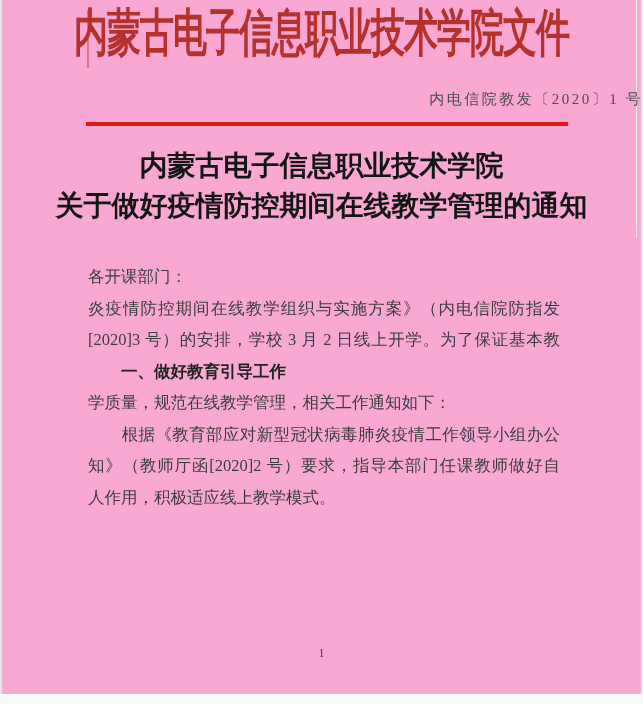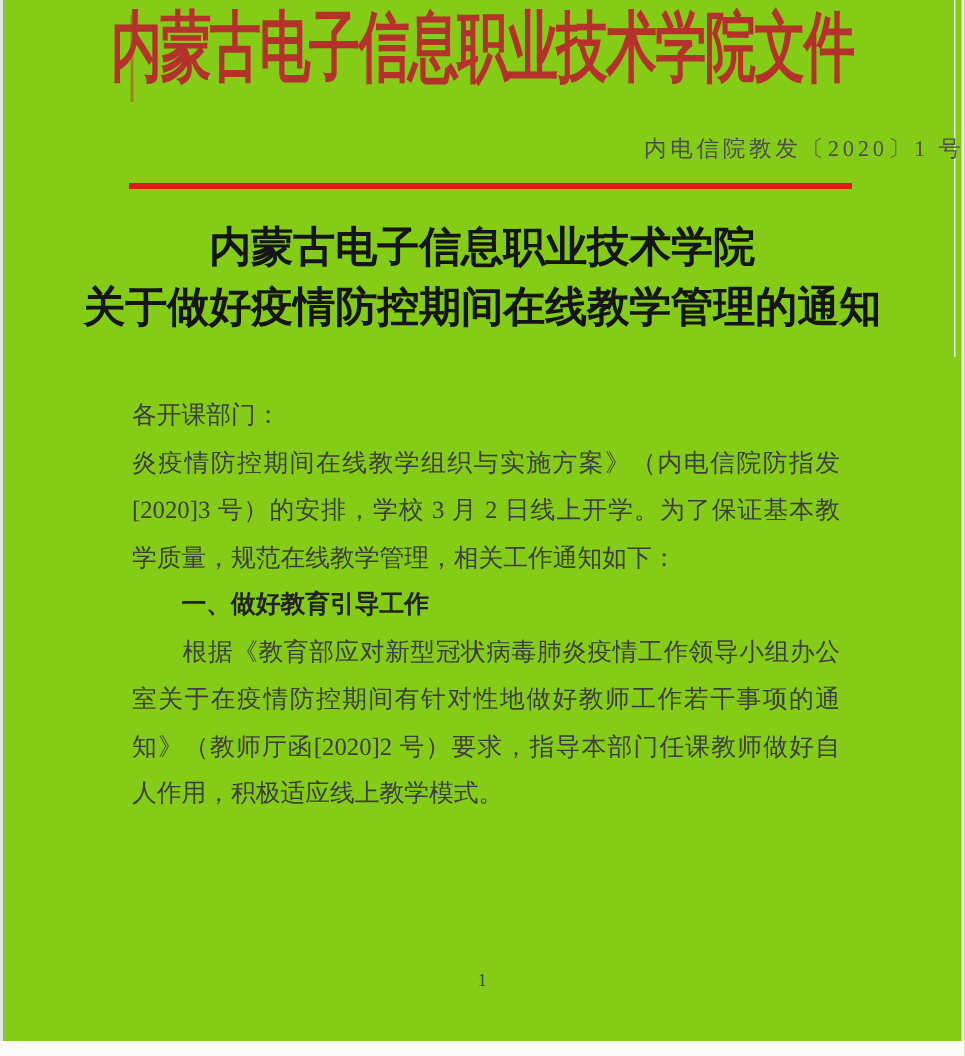--- a/index.html
+++ b/index.html
@@ -5,21 +5,21 @@
   html,body{margin:0;padding:0;}
   body{
     width:643px;height:704px;
     background:#ffffff;
     font-family:"Liberation Serif","DejaVu Serif",serif;
     position:relative;
     overflow:hidden;
   }
   .page{
     position:absolute;inset:0;
-    background:#84cc16;
+    background:#f9a8d4;
   }
   
   .edge-left{position:absolute;left:0;top:0;bottom:0;width:2px;background:#e6e6e6;}
   .edge-right{position:absolute;right:0;top:0;bottom:0;width:2px;background:#f0f0f0;}
   .bottom-strip{position:absolute;left:0;right:0;bottom:0;height:10px;background:#fafafa;}
   .artifact-right-line{position:absolute;left:636px;top:0;width:1px;height:238px;background:#ededed;}
   .artifact-header-tick{position:absolute;left:87px;top:10px;width:2px;height:58px;opacity:.45;}
 
   
   .org-title{
@@ -94,23 +94,22 @@
 
   <div class="doc-title" style="color: rgb(21, 21, 21);">
     <div>内蒙古电子信息职业技术学院</div>
     <div>关于做好疫情防控期间在线教学管理的通知</div>
   </div>
 
   <div class="body-text" style="color: rgb(61, 61, 61);">
       <div class="body-line">各开课部门：</div>
       <div class="body-line justify">炎疫情防控期间在线教学组织与实施方案》（内电信院防指发</div>
       <div class="body-line justify">[2020]3 号）的安排，学校 3 月 2 日线上开学。为了保证基本教</div>
+      <div class="body-line bold">　　一、做好教育引导工作</div>
       <div class="body-line">学质量，规范在线教学管理，相关工作通知如下：</div>
-      <div class="body-line bold">　　一、做好教育引导工作</div>
       <div class="body-line justify">　　根据《教育部应对新型冠状病毒肺炎疫情工作领导小组办公</div>
-      <div class="body-line justify">室关于在疫情防控期间有针对性地做好教师工作若干事项的通</div>
       <div class="body-line justify">知》（教师厅函[2020]2 号）要求，指导本部门任课教师做好自</div>
       <div class="body-line">人作用，积极适应线上教学模式。</div>
     </div>
 
   <div class="page-number">1</div>
 
 </div>
 
 </body></html>

